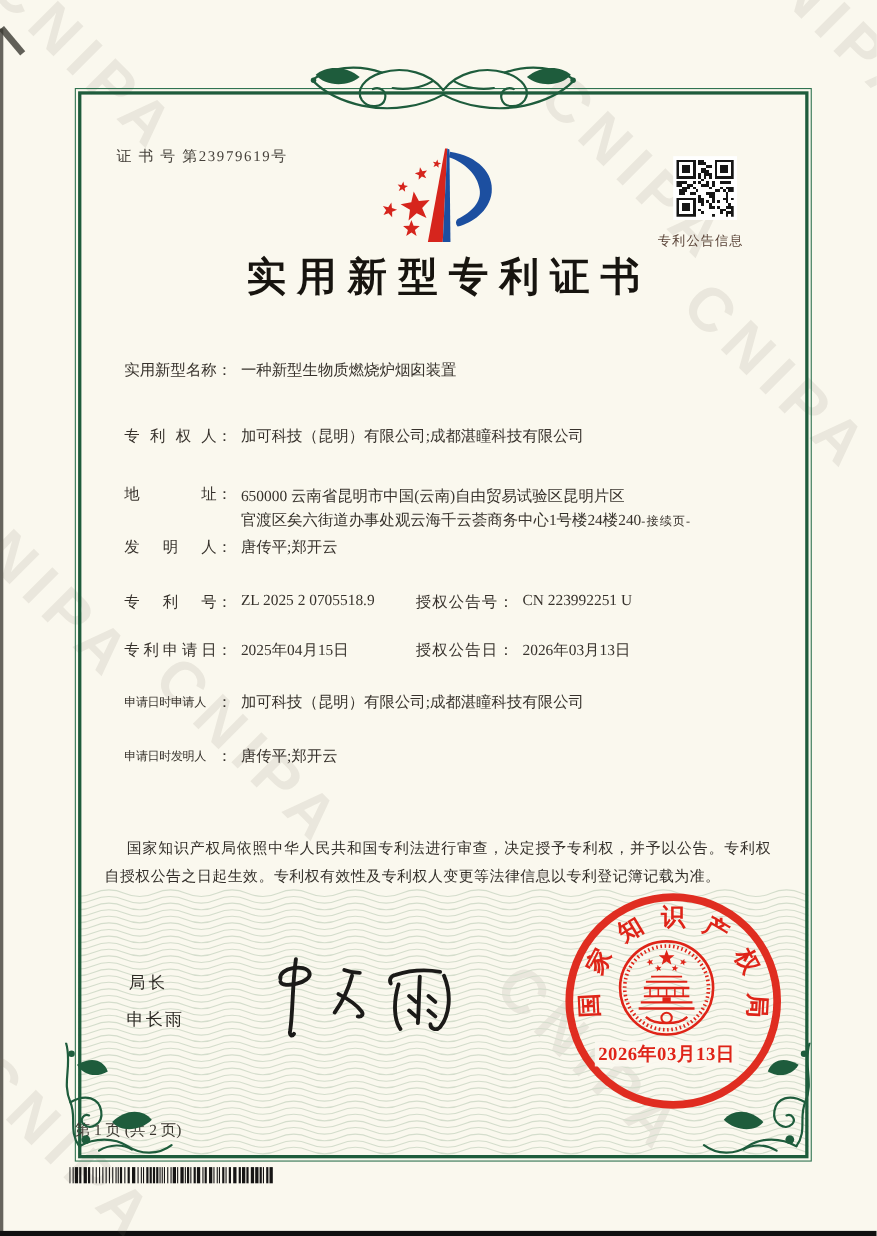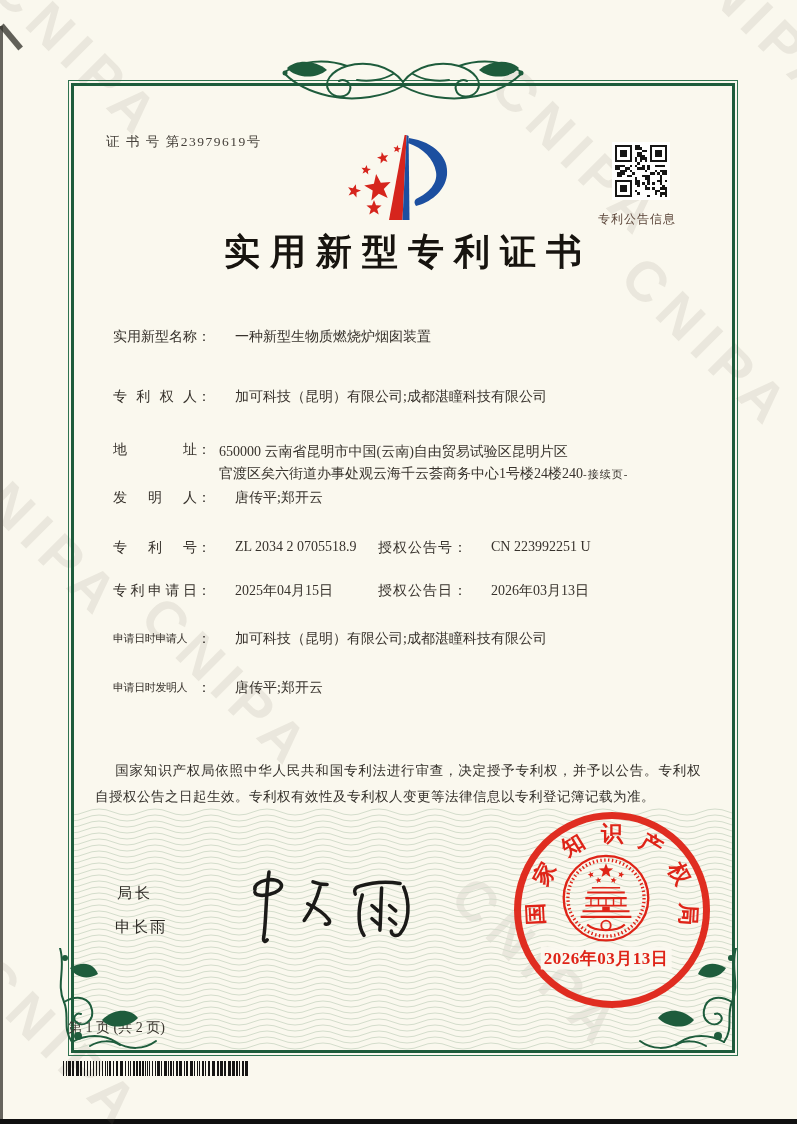--- a/index.html
+++ b/index.html
@@ -55,21 +55,21 @@
   #qr rect{fill:#161616}
   .qr-label{left:598px;top:211px;width:86px;text-align:left;font-size:12px;letter-spacing:1px;color:#5a4438;z-index:3}
   .title{left:68px;top:228px;width:670px;text-align:center;font-size:36px;font-weight:bold;
          letter-spacing:10px;padding-left:10px;color:#17140f;z-index:3}
 
   
   .row{left:113px;font-size:14px;display:flex;align-items:flex-start;z-index:3;color:var(--ink);white-space:nowrap}
   .lbl{display:inline-block;width:84px;text-align:justify;text-align-last:justify}
   .lbl-wide{display:inline-block;width:84px;font-size:11px;letter-spacing:-.4px;white-space:nowrap;margin-top:1px}
   .colon{margin:0 4px 0 0}
-  .val{margin-left:20px}
+  .val{margin-left:4px}
   .col2{position:absolute;left:265px;top:0;display:flex;white-space:nowrap}
   .col2 .lbl2{letter-spacing:1px}
   .addr-val{margin-left:4px;line-height:22px}
   .note{font-size:11px;letter-spacing:1px}
 
   .statement{left:95px;top:758px;width:606px;font-size:13.5px;line-height:26px;
              letter-spacing:.5px;text-indent:1.5em;text-align:justify;color:#332f2a;z-index:3}
 
   .signer-role{left:117px;top:884px;font-size:15px;letter-spacing:3px;z-index:3;color:#2c2924}
   .signer-name{left:115px;top:917px;font-size:15.5px;letter-spacing:2px;z-index:3;color:#2c2924}
@@ -436,21 +436,21 @@
 
 <div class="abs row" style="top:489px">
   <span class="lbl">发明人</span>
     <span class="colon">：</span>
     <span class="val">唐传平;郑开云</span>
 </div>
 
 <div class="abs row" style="top:539px">
   <span class="lbl">专利号</span>
     <span class="colon">：</span>
-    <span class="val">ZL 2034 2 0705518.9</span>
+    <span class="val">ZL 2025 2 0705518.9</span>
   <span class="col2">
       <span class="lbl2">授权公告号</span>
       <span class="colon">：</span>
       <span class="val">CN 223992251 U</span>
     </span>
 </div>
 
 <div class="abs row" style="top:582px">
   <span class="lbl">专利申请日</span>
     <span class="colon">：</span>

